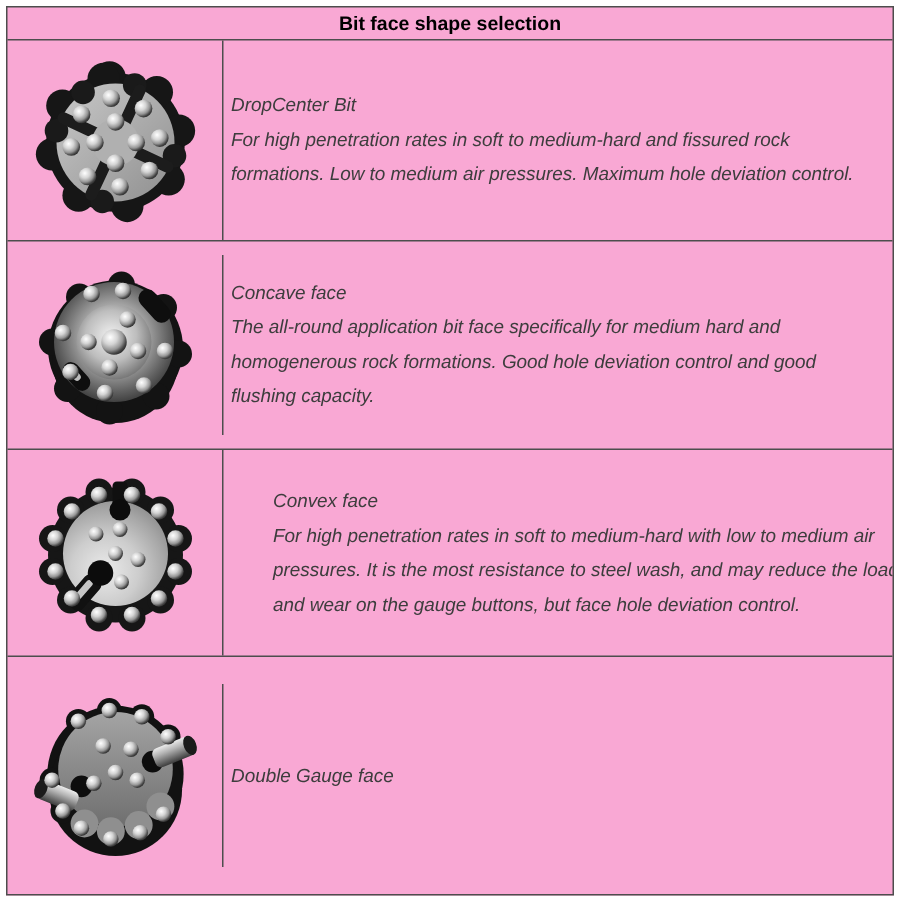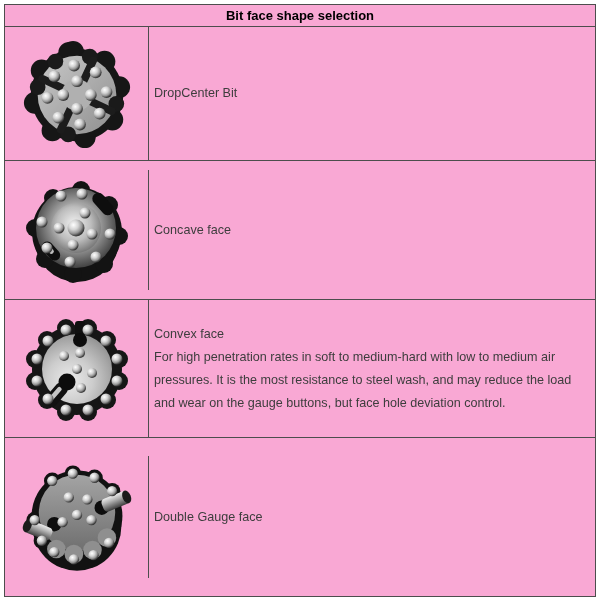--- a/index.html
+++ b/index.html
@@ -10,30 +10,30 @@
     border:1.5px solid #4d4d4d; display:flex; flex-direction:column; background:#f9a8d4;
   }
   .thead {
     height:22px; flex:0 0 22px; border-bottom:1.5px solid #4d4d4d;
     display:flex; align-items:center; justify-content:center;
     font-size:13px; font-weight:bold; color:#000;
   }
   .row { display:flex; border-bottom:1.5px solid #4d4d4d; }
   .row.r1 { flex:0 0 134px; }
   .row.r2 { flex:0 0 139px;align-items:center; }
-  .row.r3 { flex:0 0 138px; }
+  .row.r3 { flex:0 0 138px;gap:28px; }
   .row.r4 { flex:1 1 auto; border-bottom:none;align-items:center; }
   .cell-img {
     flex:0 0 144px; border-right:1.5px solid #4d4d4d;
     display:flex; align-items:center; justify-content:center; overflow:hidden;
   }
   .cell-text {
     flex:1 1 auto; display:flex; flex-direction:column; justify-content:center;
     padding-left:5px; padding-right:2px; overflow:hidden;
-    font-size:12.6px; line-height:23px; color:#3d3d3d;
+    font-size:12.6px; line-height:23px; color:#3d3d3d;font-style:italic;
   }
   .bit-title { white-space:pre; }
   .bit-desc  { white-space:pre; }
   svg { display:block; }
 </style>
 </head>
 <body>
 
 <svg width="0" height="0" style="position:absolute" aria-hidden="true">
   <defs>
@@ -124,20 +124,22 @@
             <circle cx="37" cy="42" r="6"></circle>
           <circle cx="60" cy="47" r="6"></circle>
             <circle cx="74" cy="61" r="6"></circle>
             <circle cx="60" cy="75" r="6"></circle>
             <circle cx="46" cy="61" r="6"></circle>
         </g>
       </svg>
     </div>
     <div class="cell-text">
       <div class="bit-title">DropCenter Bit</div>
+      <div class="bit-desc">For high penetration rates in soft to medium-hard and fissured rock
+formations. Low to medium air pressures. Maximum hole deviation control.</div>
     </div>
   </div>
 
   <div class="row r2">
     <div class="cell-img">
       <svg width="120" height="120" viewBox="0 0 120 120">
         <circle cx="60" cy="62" r="45" fill="#131313"></circle>
         <circle cx="60" cy="70" r="42" fill="#131313"></circle>
         <g fill="#131313">
           <circle cx="36" cy="28" r="9"></circle>
@@ -165,20 +167,23 @@
           <circle cx="25" cy="52" r="5.5"></circle>
           <circle cx="68" cy="43" r="5.5"></circle>
             <circle cx="75" cy="64" r="5.5"></circle>
             <circle cx="56" cy="75" r="5.5"></circle>
             <circle cx="42" cy="58" r="5.5"></circle>
         </g>
       </svg>
     </div>
     <div class="cell-text">
       <div class="bit-title">Concave face</div>
+      <div class="bit-desc">The all-round application bit face specifically for medium hard and
+homogenerous rock formations. Good hole deviation control and good
+flushing capacity.</div>
     </div>
   </div>
 
   <div class="row r3">
     <div class="cell-img">
       <svg width="120" height="120" viewBox="0 0 120 120">
         <circle cx="60" cy="61" r="45" fill="#161616"></circle>
         <g fill="#161616">
           <circle cx="49" cy="19" r="9"></circle>
             <circle cx="71" cy="19" r="9"></circle>

